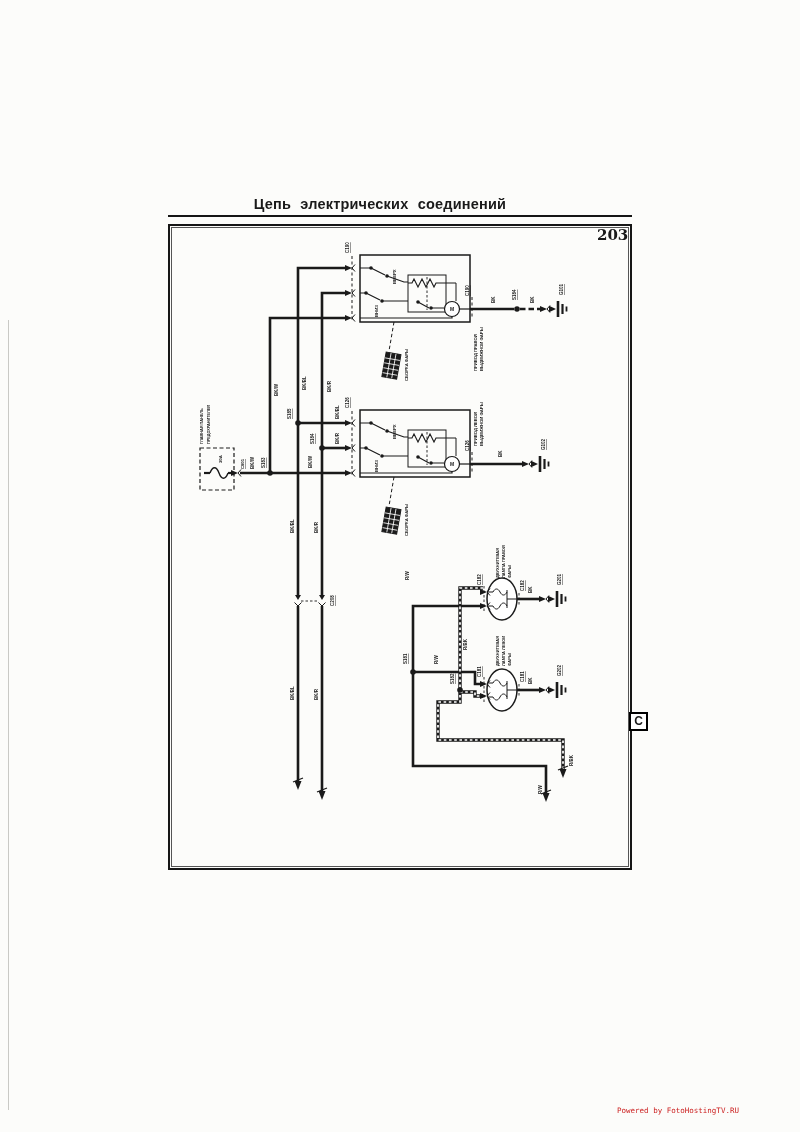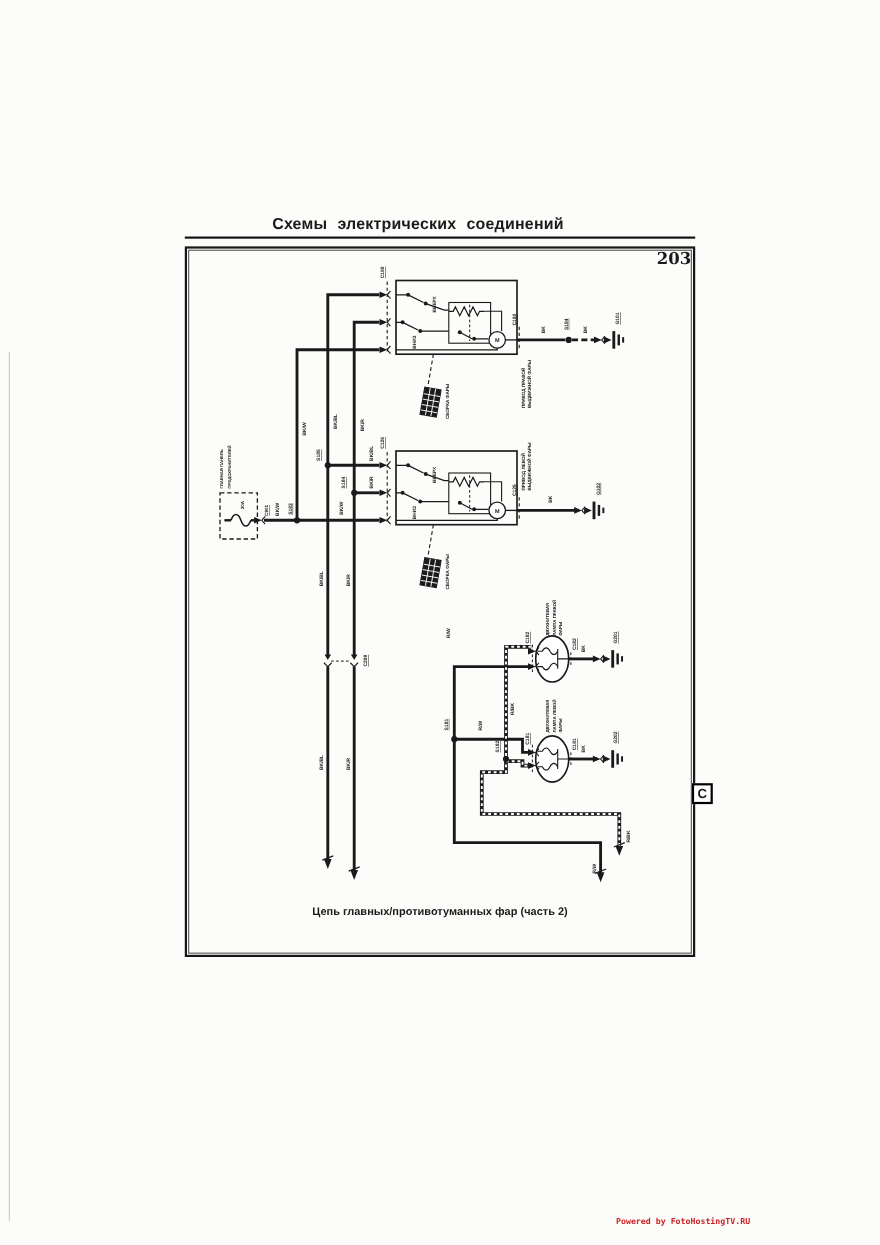--- a/index.html
+++ b/index.html
@@ -11,33 +11,33 @@
   .hdr-page{position:absolute;left:597px;top:194px;font-family:"DejaVu Serif",serif;
             font-size:15px;font-weight:bold;margin-top:32px;}
   .hdr-rule{position:absolute;left:168px;top:215px;width:464px;height:2px;background:#151515;}
   .frame{position:absolute;left:168px;top:224px;width:460px;height:642px;
          border:2.5px solid #161616;}
   .frame-inner{position:absolute;left:1px;top:1px;right:1px;bottom:1px;border:1px solid #555;}
   .caption{position:absolute;left:168px;top:824px;width:464px;text-align:center;
            font-size:10px;font-weight:bold;}
   .side-tab{position:absolute;left:629px;top:712px;width:15px;height:15px;border:2.5px solid #000;
             background:#fff;font-size:12px;font-weight:bold;text-align:center;line-height:15px;}
-  .watermark{position:absolute;left:560px;top:1106px;width:236px;text-align:left;
-             font-size:7.5px;color:#cc2222;font-family:"DejaVu Sans Mono",monospace;font-weight:bold;}
+  .watermark{position:absolute;left:560px;top:1106px;width:236px;text-align:center;
+             font-size:7.5px;color:#cc2222;font-family:"DejaVu Sans Mono",monospace;}
   svg{position:absolute;left:0;top:0;}
   .lbl{font-family:"Liberation Sans",sans-serif;font-weight:bold;fill:#1a1a1a;}
   .u{text-decoration:underline;}
 </style>
 </head>
 <body>
 
 <div class="page">
   <div class="scan-edge"></div>
 
-  <div class="hdr-title">Схемы электрических соединений</div>
+  <div class="hdr-title">Цепь электрических соединений</div>
   <div class="hdr-page">203</div>
   <div class="hdr-rule"></div>
 
   <div class="frame">
     <div class="frame-inner"></div>
   </div>
 
   <svg width="800" height="1132" viewBox="0 0 800 1132">
     <defs>
       <g id="pinR">
@@ -232,16 +232,15 @@
       <text class="lbl" font-size="4" transform="translate(499,666) rotate(-90)">ДВУХНИТЕВАЯ</text>
       <text class="lbl" font-size="4" transform="translate(505,666) rotate(-90)">ЛАМПА ЛЕВОЙ</text>
       <text class="lbl" font-size="4" transform="translate(511,666) rotate(-90)">ФАРЫ</text>
       <text class="lbl u" font-size="4.5" transform="translate(481,677) rotate(-90)">C181</text>
       <text class="lbl u" font-size="4.5" transform="translate(524,682) rotate(-90)">C181</text>
       <text class="lbl" font-size="4.5" transform="translate(532,684) rotate(-90)">BK</text>
       <text class="lbl u" font-size="4.5" transform="translate(561,676) rotate(-90)">G202</text>
     </g>
   </svg>
 
-  <div class="caption">Цепь главных/противотуманных фар (часть 2)</div>
   <div class="side-tab">C</div>
   <div class="watermark">Powered by FotoHostingTV.RU</div>
 </div>
 
 </body></html>

